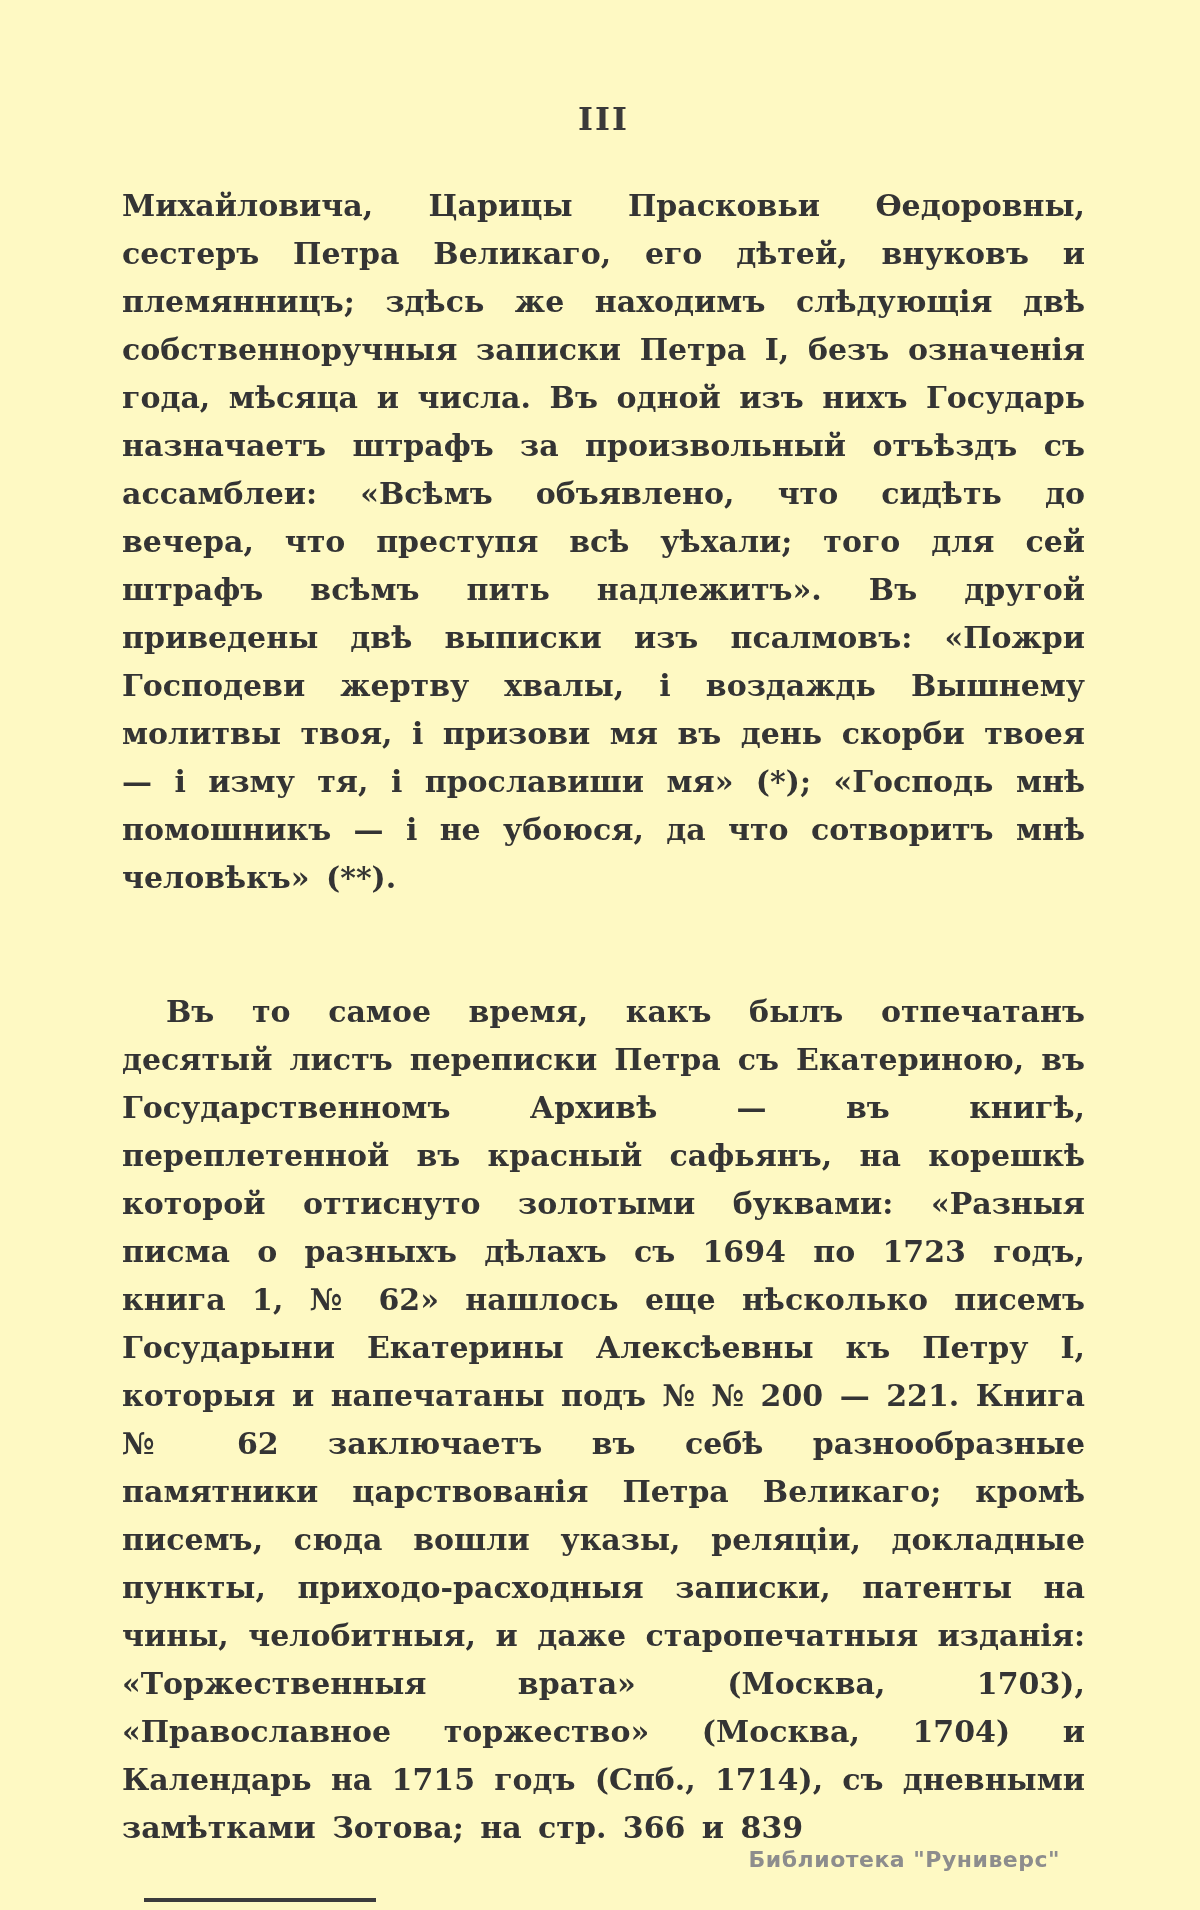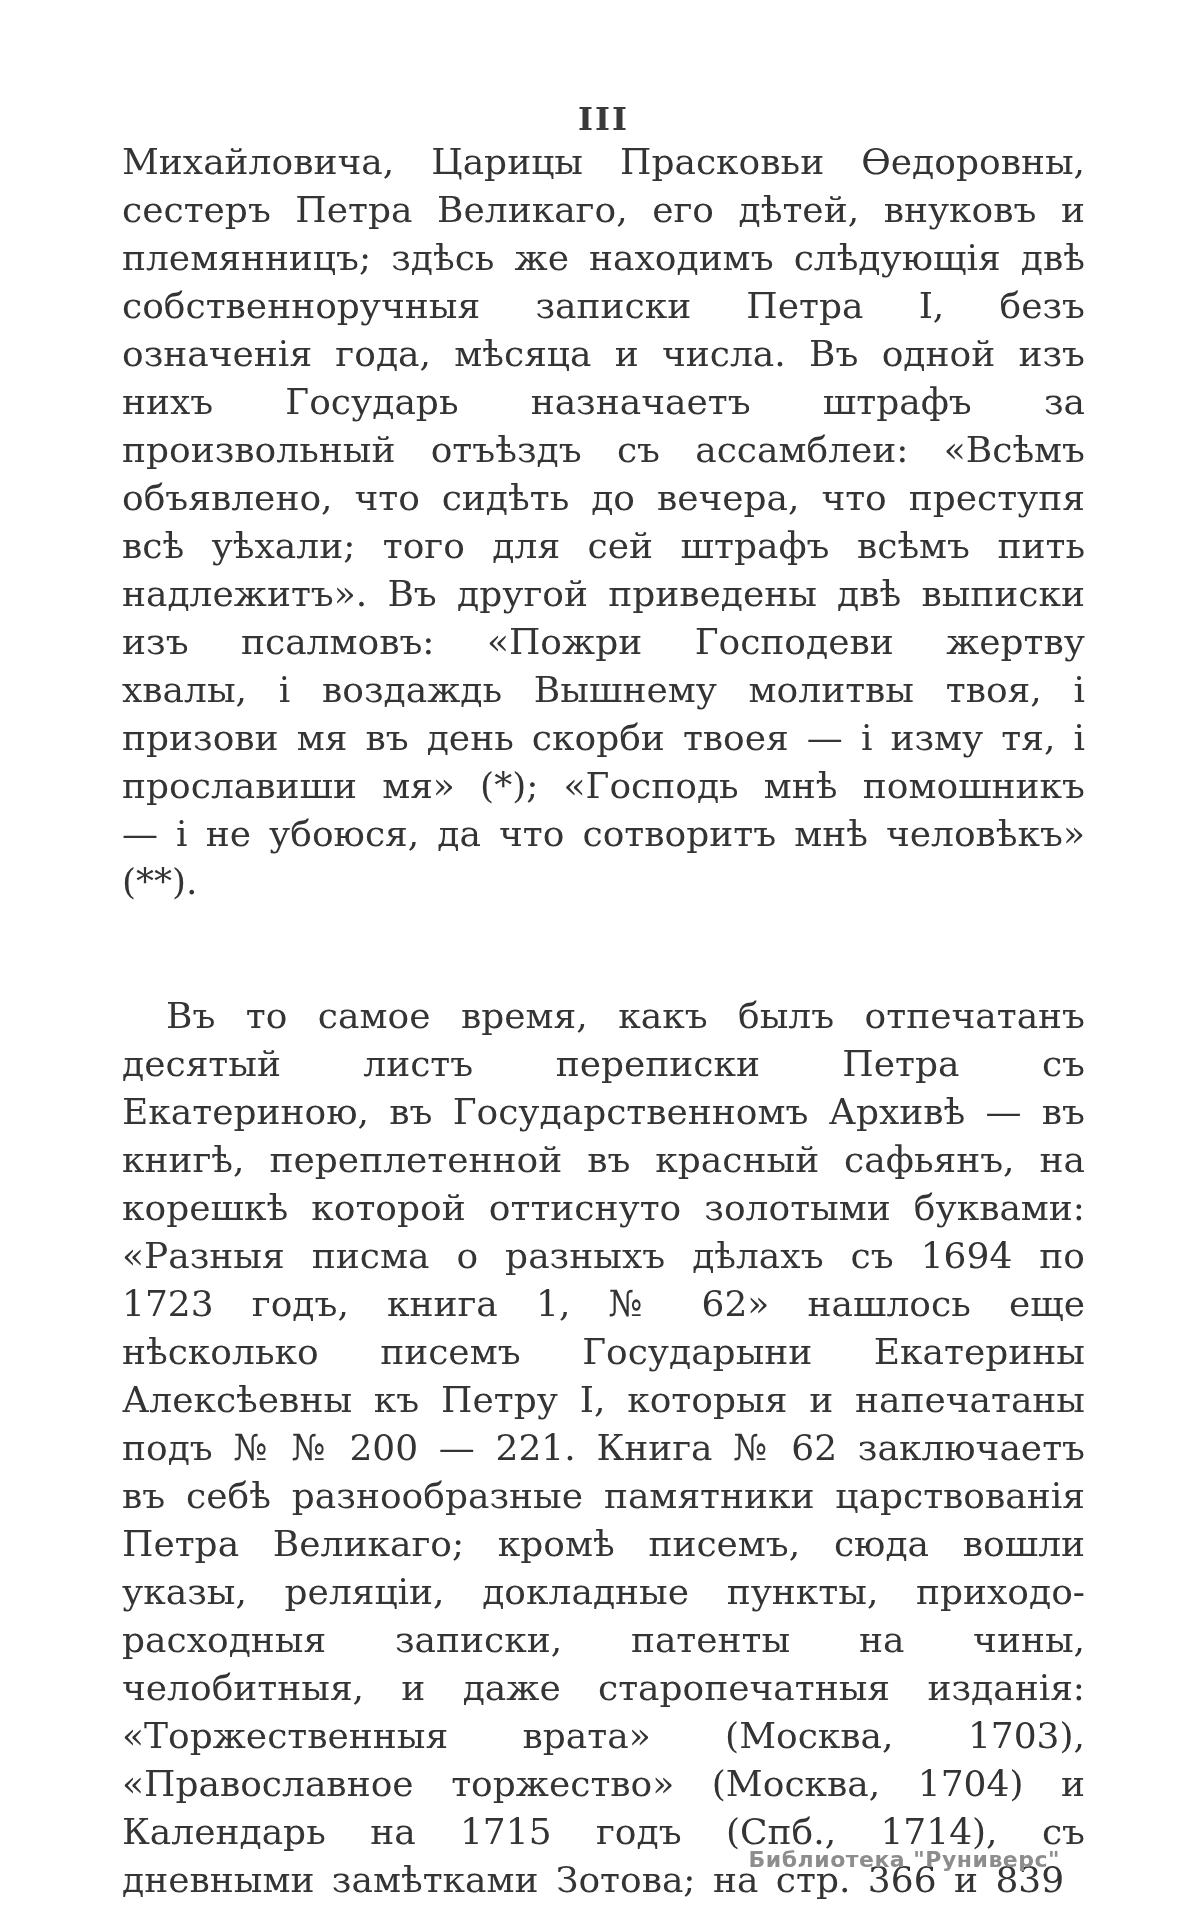--- a/index.html
+++ b/index.html
@@ -5,43 +5,44 @@
   html, body {
     margin: 0;
     padding: 0;
     background: #e9e9e6;
   }
   .page {
     position: relative;
     width: 1200px;
     height: 1910px;
     margin: 0 auto;
-    background: #ffffff;
+    background: #fef9c3;
     overflow: hidden;
     font-family: "DejaVu Serif", "Liberation Serif", serif;
     color: #2e2e2e;
     box-sizing: border-box;
   }
   .page-inner {
     position: absolute;
     left: 122px;
     right: 115px;
     top: 0;
   }
   .page-number {
     text-align: center;
     font-size: 32px;
     font-weight: bold;
     letter-spacing: 2px;
     margin-top: 100px;
     color: #3a3a3a;
   }
   .body-text {
-    font-size: 36px;
-    font-weight: normal;
+    margin-top: 44px;
+    font-size: 30px;
+    font-weight: bold;
     line-height: 48px;
     text-align: justify;
     color: #343434;
     word-spacing: 6px;
   }
   .para {
     margin: 0 0 0 0;
   }
   .para + .para {
     margin-top: 86px;

